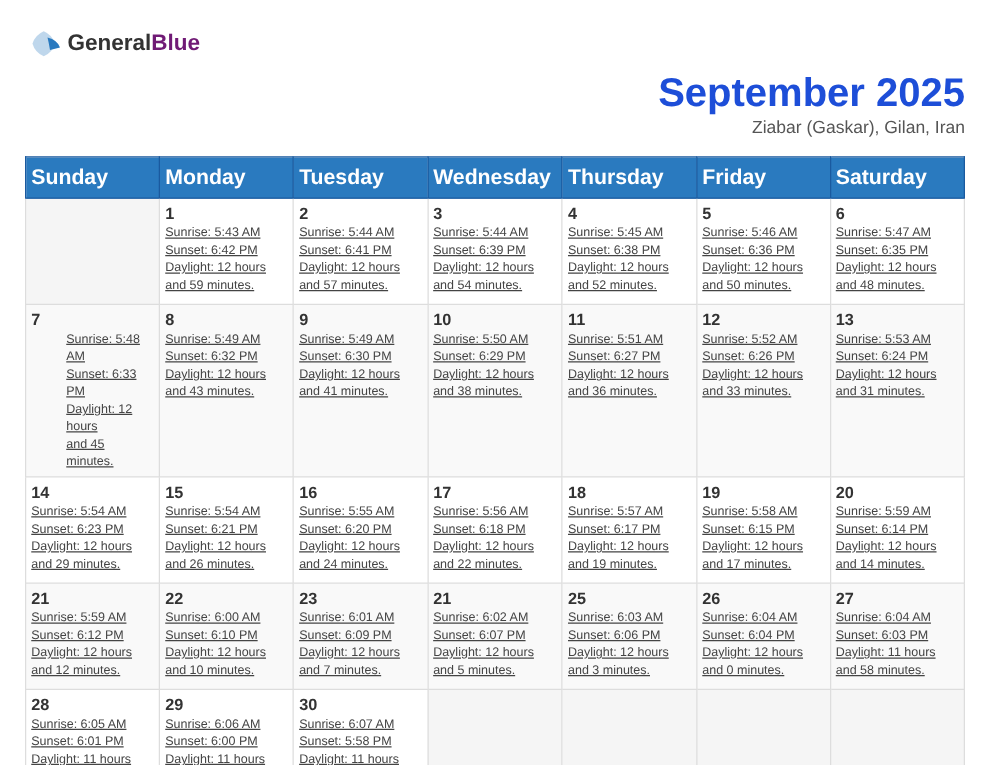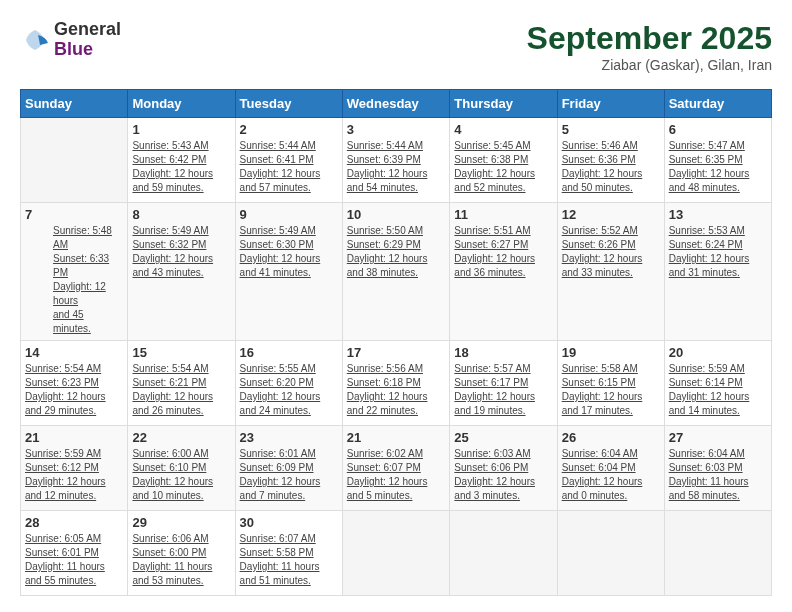--- a/index.html
+++ b/index.html
@@ -15,21 +15,21 @@
       justify-content: space-between;
       align-items: flex-start;
       margin-bottom: 16px;
     }
     .logo {
       display: flex;
       align-items: center;
     }
     .logo-text {
       display: flex;
-      flex-direction: column;
+      flex-direction: row;
       line-height: 1.1;
     }
     .logo-general {
       font-size: 18px;
       font-weight: bold;
       color: #333;
     }
     .logo-blue {
       font-size: 18px;
       font-weight: bold;
@@ -39,37 +39,38 @@
       width: 30px;
       height: 30px;
       margin-right: 4px;
     }
     .title-block {
       text-align: right;
     }
     .month-title {
       font-size: 32px;
       font-weight: bold;
-      color: #14532d;
+      color: #1d4ed8;
+      margin-top: 36px;
     }
     .location {
       font-size: 14px;
       color: #555;
     }
     .calendar {
       width: 100%;
       border-collapse: collapse;
       font-size: 11px;
     }
     .calendar th {
       background: #2a7abf;
       color: #fff;
       padding: 6px 4px;
       text-align: left;
-      font-size: 13px;
+      font-size: 17px;
       border: 1px solid #1a5a9f;
     }
     .calendar td {
       border: 1px solid #ddd;
       padding: 4px;
       vertical-align: top;
       width: 108px;
       min-height: 80px;
       background: #fff;
     }

